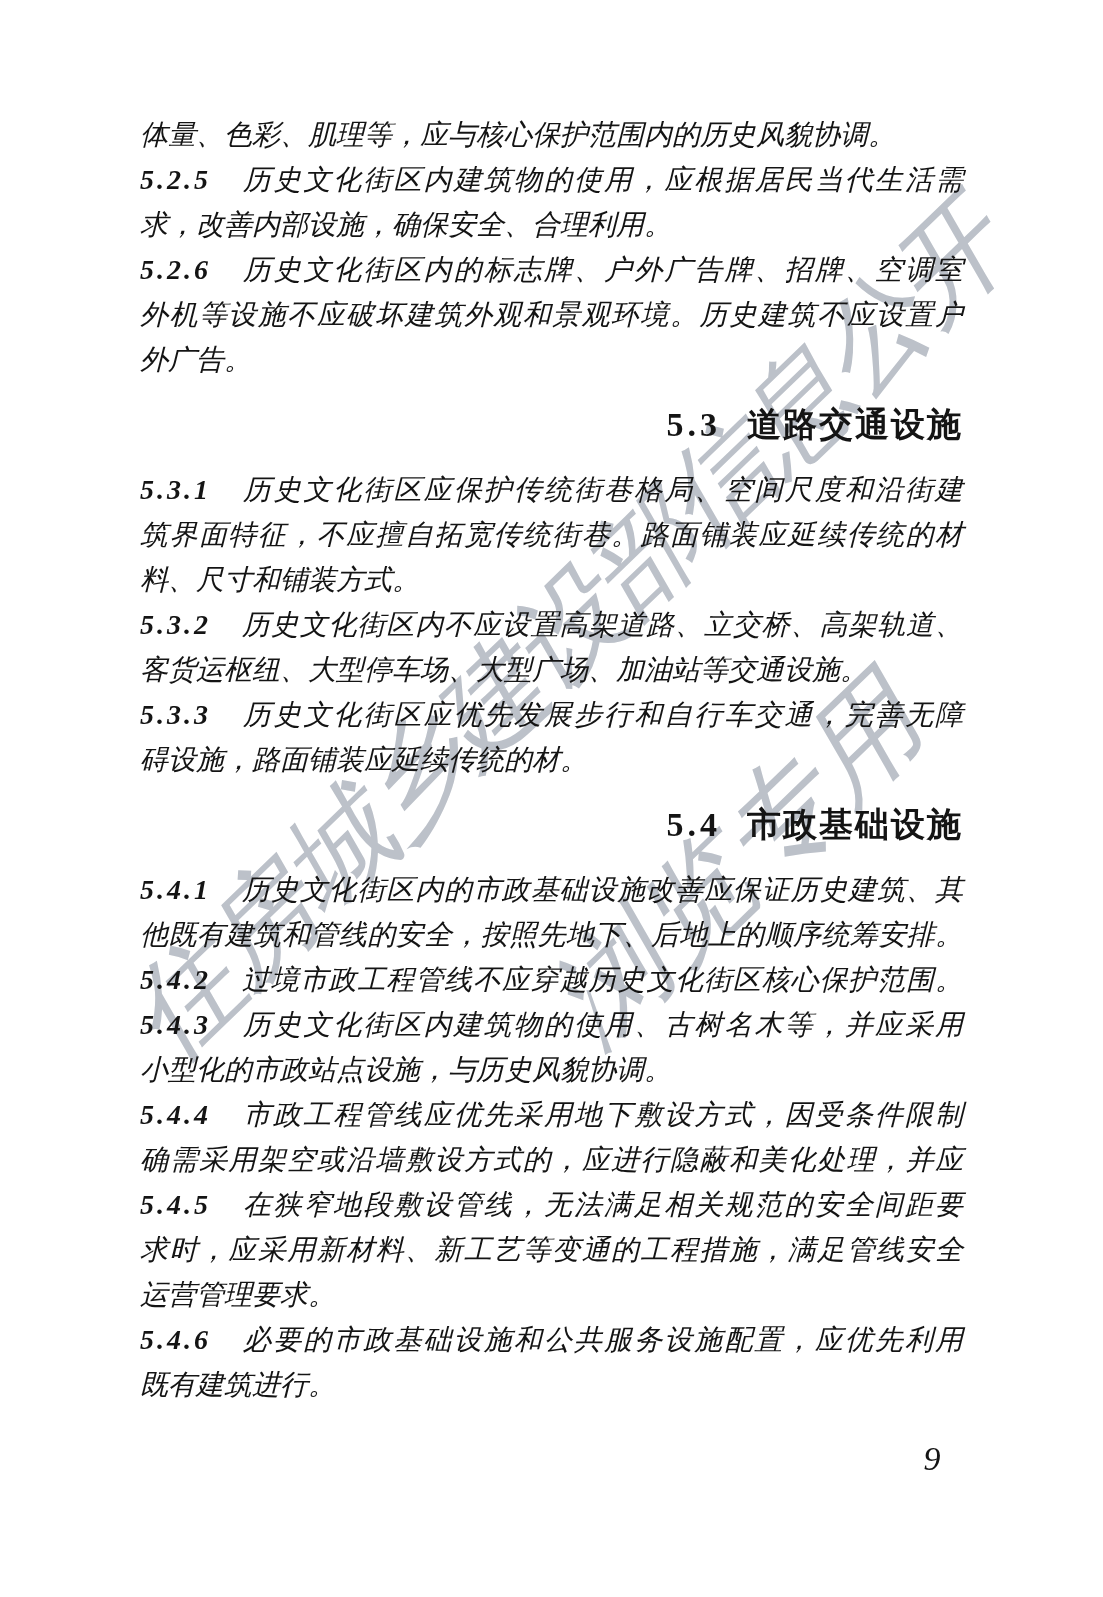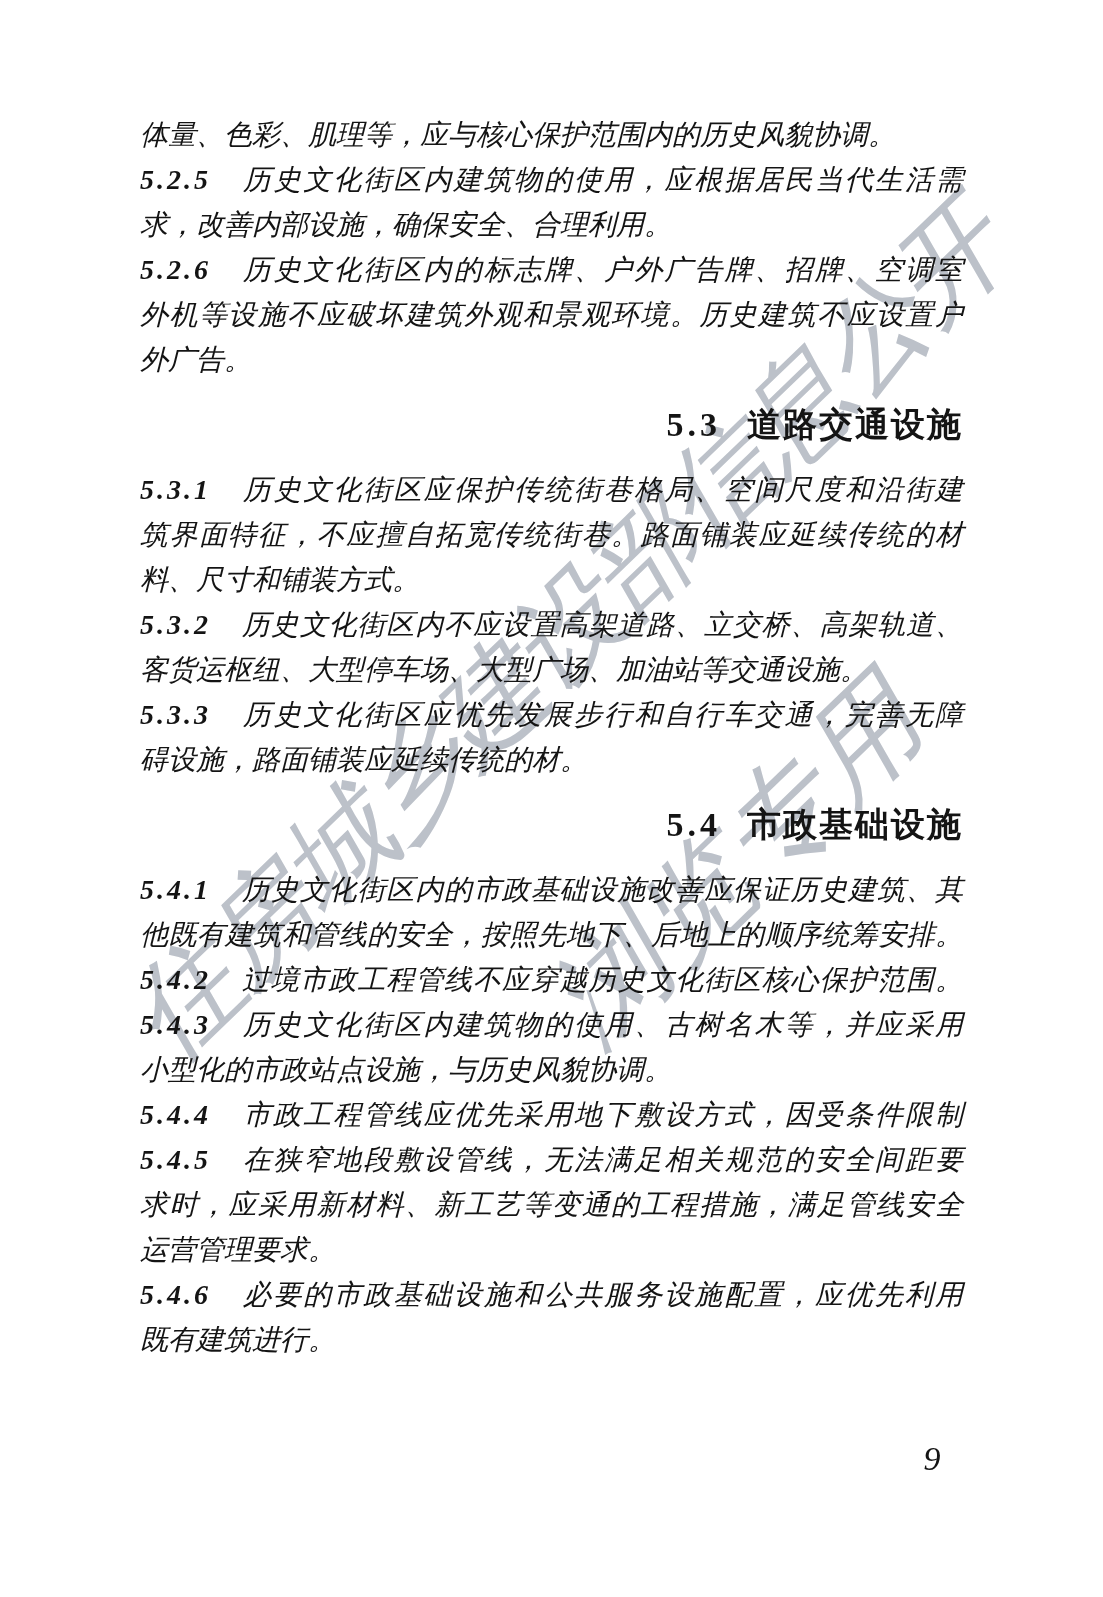--- a/index.html
+++ b/index.html
@@ -99,20 +99,21 @@
       <div class="line"><span>客货运枢纽、大型停车场、大型广场、加油站等交通设施。</span></div>
       <div class="line jl"><span class="c-num">5.3.3</span><span>历史文化街区应优先发展步行和自行车交通，完善无障</span></div>
       <div class="line"><span>碍设施，路面铺装应延续传统的材。</span></div>
       <div class="heading"><span class="h-num">5.4</span><span class="h-title">市政基础设施</span></div>
       <div class="line jl"><span class="c-num">5.4.1</span><span>历史文化街区内的市政基础设施改善应保证历史建筑、其</span></div>
       <div class="line jl"><span>他既有建筑和管线的安全，按照先地下、后地上的顺序统筹安排。</span></div>
       <div class="line jl"><span class="c-num">5.4.2</span><span>过境市政工程管线不应穿越历史文化街区核心保护范围。</span></div>
       <div class="line jl"><span class="c-num">5.4.3</span><span>历史文化街区内建筑物的使用、古树名木等，并应采用</span></div>
       <div class="line"><span>小型化的市政站点设施，与历史风貌协调。</span></div>
       <div class="line jl"><span class="c-num">5.4.4</span><span>市政工程管线应优先采用地下敷设方式，因受条件限制</span></div>
+      <div class="line jl"><span>确需采用架空或沿墙敷设方式的，应进行隐蔽和美化处理，并应</span></div>
       <div class="line jl"><span class="c-num">5.4.5</span><span>在狭窄地段敷设管线，无法满足相关规范的安全间距要</span></div>
       <div class="line jl"><span>求时，应采用新材料、新工艺等变通的工程措施，满足管线安全</span></div>
       <div class="line"><span>运营管理要求。</span></div>
       <div class="line jl"><span class="c-num">5.4.6</span><span>必要的市政基础设施和公共服务设施配置，应优先利用</span></div>
       <div class="line"><span>既有建筑进行。</span></div>
     </div>
 
   <div class="page-number">9</div>
 </div>
 

